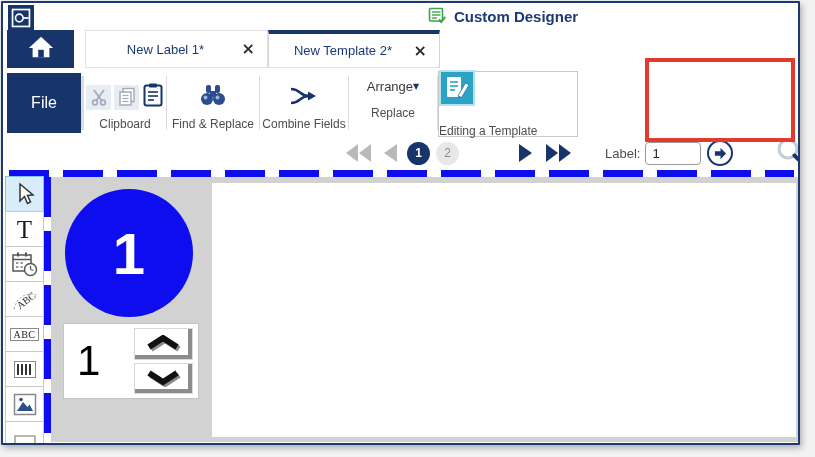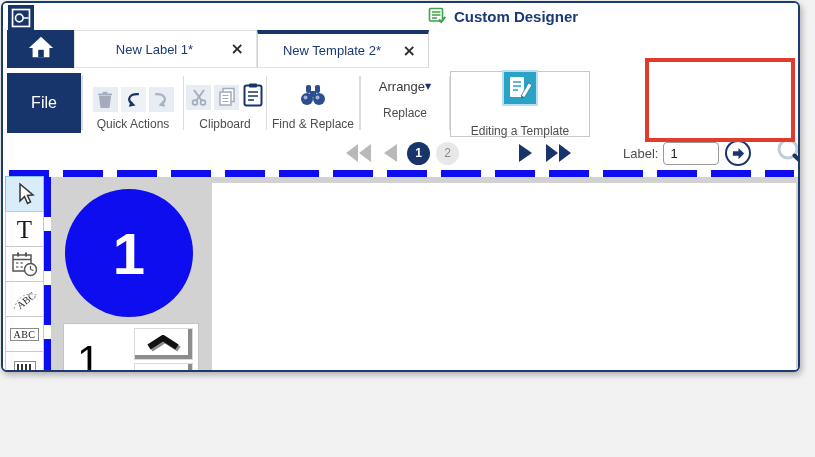--- a/index.html
+++ b/index.html
@@ -1,37 +1,37 @@
 <!DOCTYPE html>
 <html><head>
 <meta charset="utf-8">
 <style>
   * { box-sizing: border-box; margin: 0; padding: 0; }
   body { font-family: "Liberation Sans", sans-serif; }
   .stage { position: relative; width: 815px; height: 457px; background: #f2f2f2; overflow: hidden; }
-  .window { position: absolute; left: 1px; top: 1px; width: 799px; height: 371px;
-            border: 2px solid #1c3a72; border-radius: 6px; background: #fff; overflow: hidden;
+  .window { position: absolute; left: 1px; top: 1px; width: 799px; height: 444px;
+            border: 2px solid #1c3a72; border-radius: 1px; background: #fff; overflow: hidden;
             box-shadow: 2px 3px 6px rgba(0,0,0,.28); }
 
   
   .titlebar { position: relative; height: 27px; background: #fff; }
   .app-logo { position: absolute; left: 5px; top: 2px; width: 26px; height: 26px; background: #17356b;
               display: flex; align-items: center; justify-content: center; }
   .title-center { position: absolute; left: 0; right: 0; top: 0; height: 27px;
                   display: flex; align-items: center; justify-content: center; }
   .title-inner { display: flex; align-items: center; gap: 7px; margin-left: 205px;
                  color: #1b3a75; font-size: 15px; font-weight: 600; }
 
   
   .tabrow { position: relative; height: 38px; background: #fff; display: flex; }
   .home-btn { width: 67px; height: 38px; margin-left: 4px; background: #17356b;
               display: flex; align-items: center; justify-content: center; cursor: pointer; }
   .tab { position: relative; height: 38px; background: #fff; display: flex; align-items: center;
          border: 1px solid #e2e2e2; cursor: pointer; }
-  .tab-1 { width: 183px; margin-left: 0; }
+  .tab-1 { width: 183px; margin-left: 11px; }
   .tab-2 { width: 172px; border-top: 4px solid #17356b; border-left-color: #d4d4d4; border-right-color: #d4d4d4; justify-content: center; }
   .tab-label { width: 100%; text-align: center; padding-right: 22px; color: #1b3a75; font-size: 13px; }
   .tab-close { position: absolute; right: 12px; top: 50%; transform: translateY(-50%);
                color: #2b2b2b; font-size: 16px; font-weight: 700; line-height: 1;
                font-family: "DejaVu Sans", sans-serif; }
 
   
   .toolbar { position: relative; height: 70px; background: #fff; display: flex; align-items: center; }
   .file-btn { width: 74px; height: 60px; margin-left: 4px; background: #17356b; color: #fff;
               border: none; font-family: "Liberation Sans", sans-serif; font-size: 16px; cursor: pointer; }
@@ -39,21 +39,21 @@
               justify-content: flex-end; gap: 5px; padding-bottom: 4px; cursor: pointer; }
   .tb-label { font-size: 12px; color: #4d4d4d; white-space: nowrap; }
   .tb-sep { width: 1px; height: 54px; background: #dcdcdc; }
   .icon-row { display: flex; align-items: center; gap: 3px; }
   .mini { width: 25px; height: 25px; background: #e8ecf3; display: flex; align-items: center; justify-content: center; }
   .mini.enabled { background: #eef2f7; }
   .pos-group { justify-content: flex-start; padding-top: 8px; gap: 12px; }
   .arrange-btn { display: flex; align-items: center; font-size: 13px; color: #3a3a3a; cursor: pointer; }
   .caret { font-family: "DejaVu Sans", sans-serif; font-size: 8px; color: #17356b; }
   .edit-template-btn { width: 140px; height: 66px; margin-top: 2px; background: #fff;
-              border: 1px solid #c9c9c9; display: flex; flex-direction: column; align-items: center;
+              border: 1px solid #c9c9c9; display: flex; flex-direction: column; 
               justify-content: center; gap: 14px; cursor: pointer; }
   .red-annotation { position: absolute; left: 642px; top: 55px; width: 150px; height: 84px;
                     border: 4px solid #e23b2e; z-index: 50; pointer-events: none; }
 
   
   .pagerow { position: relative; height: 30px; background: #fff; }
   .pg-strip { position: absolute; left: 341px; top: 2px; display: flex; align-items: center; }
   .pg-circle { width: 23px; height: 23px; border-radius: 50%; display: flex; align-items: center;
                justify-content: center; font-size: 12px; cursor: pointer; }
   .pg-current { background: #17356b; color: #fff; font-weight: 700; }
@@ -143,44 +143,20 @@
       </div>
     </div>
 
     <div class="toolbar">
       <button class="file-btn">File</button>
 
       <div class="tb-sep"></div>
 
       <div class="tb-sep"></div>
 
-      <div class="tb-group" style="width:100px">
-        <div class="icon-row">
-          <span class="mini">
-            <svg width="16" height="18" viewBox="0 0 16 18">
-              <path d="M2 5 h12 l-1.5 12 h-9 z" fill="#a4abbd"></path>
-              <rect x="1" y="2.5" width="14" height="2" rx="1" fill="#a4abbd"></rect>
-              <rect x="5.5" y="0.8" width="5" height="2" rx="1" fill="#a4abbd"></rect>
-            </svg>
-          </span>
-          <span class="mini enabled">
-            <svg width="20" height="20" viewBox="0 0 24 24">
-              <path d="M19 5 C 8 4, 4 11, 11 17" fill="none" stroke="#17356b" stroke-width="2.6"></path>
-              <polygon points="7,20 15,18.5 9.5,13" fill="#17356b"></polygon>
-            </svg>
-          </span>
-          <span class="mini">
-            <svg width="20" height="20" viewBox="0 0 24 24">
-              <path d="M5 5 C 16 4, 20 11, 13 17" fill="none" stroke="#aab1c2" stroke-width="2.6"></path>
-              <polygon points="17,20 9,18.5 14.5,13" fill="#aab1c2"></polygon>
-            </svg>
-          </span>
-        </div>
-        <span class="tb-label">Quick Actions</span>
-      </div>
       <div class="tb-sep"></div>
 
       <div class="tb-group" style="width:82px">
         <div class="icon-row">
           <span class="mini">
             <svg width="18" height="18" viewBox="0 0 18 18">
               <line x1="4" y1="2" x2="12" y2="13" stroke="#a4abbd" stroke-width="1.8"></line>
               <line x1="14" y1="2" x2="6" y2="13" stroke="#a4abbd" stroke-width="1.8"></line>
               <circle cx="5" cy="14.5" r="2.4" fill="none" stroke="#a4abbd" stroke-width="1.6"></circle>
               <circle cx="13" cy="14.5" r="2.4" fill="none" stroke="#a4abbd" stroke-width="1.6"></circle>
@@ -218,20 +194,30 @@
             <circle cx="21" cy="17" r="6" fill="#2c4d8f"></circle>
             <rect x="12" y="9" width="6" height="6" fill="#2c4d8f"></rect>
             <circle cx="7.5" cy="15.5" r="2" fill="#9fb4d8"></circle>
             <circle cx="19.5" cy="15.5" r="2" fill="#9fb4d8"></circle>
           </svg>
         </span>
         <span class="tb-label">Find &amp; Replace</span>
       </div>
       <div class="tb-sep"></div>
 
+      <div class="tb-group" style="width:88px">
+        <span>
+          <svg width="30" height="24" viewBox="0 0 30 24">
+            <path d="M2 5 C 12 5, 10 12, 20 12" fill="none" stroke="#17356b" stroke-width="2.4"></path>
+            <path d="M2 19 C 12 19, 10 12, 20 12" fill="none" stroke="#17356b" stroke-width="2.4"></path>
+            <polygon points="19,7.5 27,12 19,16.5" fill="#17356b"></polygon>
+          </svg>
+        </span>
+        <span class="tb-label">Combine Fields</span>
+      </div>
       <div class="tb-sep"></div>
 
       <div class="tb-group pos-group" style="width:88px">
         <div class="arrange-btn">
           <span>Arrange</span>
           <span class="caret">▼</span>
         </div>
         <span class="tb-label">Replace</span>
       </div>
       <div class="tb-sep"></div>
@@ -271,21 +257,21 @@
           <svg width="19" height="22" viewBox="0 0 19 22">
               <polygon points="2,2 15,11 2,20" fill="#17356b"></polygon>
             </svg>
         </span>
         <span class="pg-btn" style="margin-left:7px">
           <svg width="30" height="22" viewBox="0 0 30 22">
             <polygon points="3,2 15,11 3,20" fill="#17356b"></polygon>
             <polygon points="16,2 28,11 16,20" fill="#17356b"></polygon>
           </svg>
         </span>
-        <span class="lbl-text" style="margin-left:50px">Label:</span>
+        <span class="lbl-text" style="margin-left:32px">Label:</span>
         <input class="label-input" style="margin-left: 5px;" value="1">
         <span class="go-btn" style="margin-left:6px">
           <svg width="15" height="15" viewBox="0 0 16 16">
             <polygon points="2,5.5 8,5.5 8,2 14,8 8,14 8,10.5 2,10.5" fill="#17356b"></polygon>
           </svg>
         </span>
       </div>
       <span class="magnifier">
         <svg width="34" height="34" viewBox="0 0 34 34">
           <circle cx="14" cy="13" r="9" fill="none" stroke="#c2cbd6" stroke-width="3"></circle>

